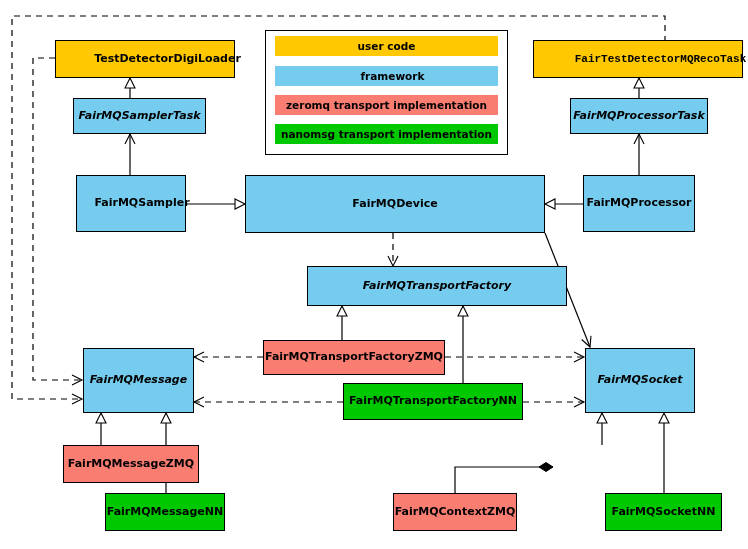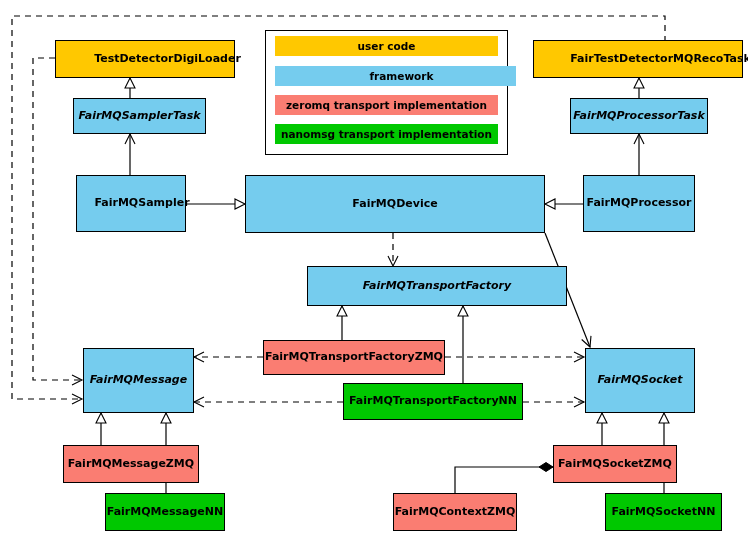--- a/index.html
+++ b/index.html
@@ -148,21 +148,21 @@
       </g>
 
     </g>
   </svg>
 
   <div class="legend-box" style="left:265px;top:30px;width:243px;height:125px;"></div>
 
   <div class="legend-row" style="left:275px;top:36px;width:223px;height:20px;background:#ffc800;">
     <span>user code</span>
   </div>
-  <div class="legend-row" style="left:275px;top:66px;width:241px;height:20px;background:#75ccee;padding-left:12px;">
+  <div class="legend-row" style="left:275px;top:66px;width:223px;height:20px;background:#75ccee;padding-left:12px;">
     <span>framework</span>
   </div>
   <div class="legend-row" style="left:275px;top:95px;width:223px;height:20px;background:#fa7d72;">
     <span>zeromq transport implementation</span>
   </div>
   <div class="legend-row" style="left:275px;top:124px;width:223px;height:20px;background:#00c800;">
     <span>nanomsg transport implementation</span>
   </div>
 
   <div class="node c-user" style="left:55px;top:40px;width:180px;height:38px;">
@@ -174,21 +174,21 @@
   </div>
 
   <div class="node c-framework" style="left:76px;top:175px;width:110px;height:57px;padding-left:22px;">
     <span>FairMQSampler</span>
   </div>
 
   <div class="node c-framework" style="left:245px;top:175px;width:300px;height:58px;">
     <span>FairMQDevice</span>
   </div>
 
-  <div class="node c-user" style="left:533px;top:40px;width:210px;height:38px;">
+  <div class="node c-user" style="left:533px;top:40px;width:210px;height:38px;font-family:Liberation Mono, monospace;">
     <span>FairTestDetectorMQRecoTask</span>
   </div>
 
   <div class="node c-framework abstract" style="left:570px;top:98px;width:138px;height:36px;">
     <span>FairMQProcessorTask</span>
   </div>
 
   <div class="node c-framework" style="left:583px;top:175px;width:112px;height:57px;">
     <span>FairMQProcessor</span>
   </div>
@@ -214,23 +214,20 @@
   </div>
 
   <div class="node c-nn" style="left:105px;top:493px;width:120px;height:38px;">
     <span>FairMQMessageNN</span>
   </div>
 
   <div class="node c-framework abstract" style="left:585px;top:348px;width:110px;height:65px;">
     <span>FairMQSocket</span>
   </div>
 
-  <div class="node c-zmq" style="left:553px;top:445px;width:124px;height:38px;">
-    <span>FairMQSocketZMQ</span>
-  </div>
 
   <div class="node c-nn" style="left:605px;top:493px;width:117px;height:38px;">
     <span>FairMQSocketNN</span>
   </div>
 
   <div class="node c-zmq" style="left:393px;top:493px;width:124px;height:38px;">
     <span>FairMQContextZMQ</span>
   </div>
 
 </div>

